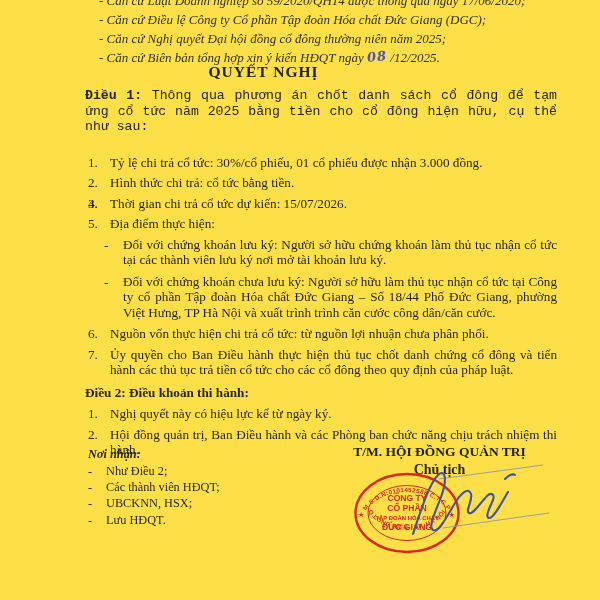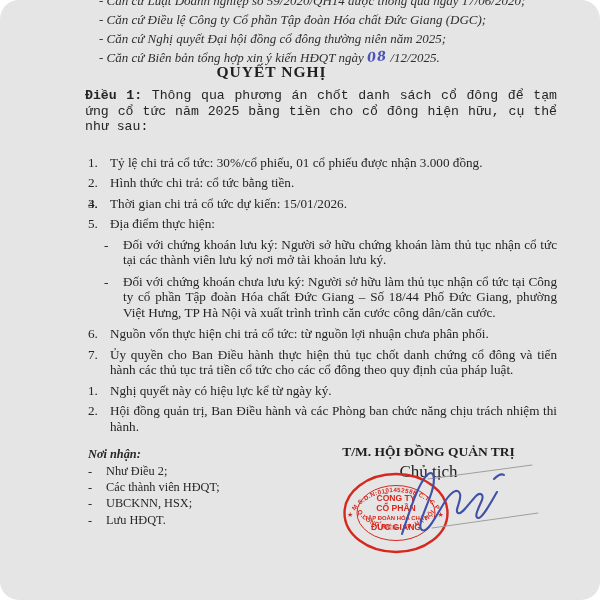--- a/index.html
+++ b/index.html
@@ -1,34 +1,34 @@
 <!DOCTYPE html>
 <html><head>
 <meta charset="utf-8">
 <style>
   html,body{margin:0;padding:0;}
   body{
     width:600px;height:600px;background:#ffffff;overflow:hidden;position:relative;
     font-family:"Liberation Serif","DejaVu Serif",serif;color:#262626;
   }
-  .page{position:absolute;inset:0;background:#e5e5e5;border-radius:19px;}
+  .page{position:absolute;inset:0;background:#fde047;}
   
   .preamble{
     position:absolute;left:99px;top:-9px;width:475px;
     font-style:italic;font-size:13px;line-height:19px;color:#2e2e2e;
   }
   .preamble .line{white-space:nowrap;}
   .hand-day{
     font-family:"DejaVu Serif",serif;color:#4a55b5;font-weight:bold;
     display:inline-block;transform:rotate(-6deg) translateY(-1px);letter-spacing:1px;
   }
   
   .title{
     position:absolute;left:0;top:63px;width:527px;text-align:center;
-    font-weight:bold;font-size:15.5px;letter-spacing:1px;color:#1f1f1f;padding-left:8px;
+    font-weight:bold;font-size:15.5px;letter-spacing:1px;color:#1f1f1f;
   }
   
   .body{
     position:absolute;left:85px;top:88px;width:472px;
     font-size:13.2px;line-height:15.5px;color:#252525;
   }
   .para{text-align:justify;margin:0 0 20px 0;font-family:Liberation Mono, monospace;}
   .b{font-weight:bold;}
   .item{position:relative;padding-left:25px;margin-bottom:5px;text-align:justify;}
   .item .num{position:absolute;left:3px;top:0;}
@@ -36,23 +36,23 @@
   .subitem{position:relative;padding-left:21px;margin-bottom:6px;text-align:justify;}
   .subitem .dash{position:absolute;left:2px;top:0;}
   .art2head{font-weight:bold;margin:7px 0 6px 0;}
   
   .recipients{
     position:absolute;left:88px;top:448px;width:190px;font-size:12.3px;line-height:13.8px;
   }
   .recipients .label{font-weight:bold;font-style:italic;margin-bottom:3px;}
   .recipients .r-item{position:relative;padding-left:18px;margin-bottom:2.5px;}
   .recipients .r-item .dash{position:absolute;left:0;top:0;}
-  .signblock{position:absolute;left:306px;top:444px;width:245px;text-align:center;}
+  .signblock{position:absolute;left:317px;top:444px;width:245px;text-align:center;}
   .authority{font-weight:bold;font-size:13.5px;color:#1f1f1f;white-space:nowrap;}
-  .chairman{font-weight:normal;font-size:17px;margin-top:2px;color:#1f1f1f;}
+  .chairman{font-weight:bold;font-size:14px;margin-top:2px;color:#1f1f1f;}
   .stamp{position:absolute;left:35px;top:28px;width:110px;height:82px;}
   .signature{position:absolute;left:60px;top:8px;width:180px;height:95px;}
   .signer{
     position:absolute;left:0;top:109px;width:245px;text-align:center;
     font-weight:bold;font-size:15px;color:#1f1f1f;
   }
   .stamp text{font-family:"Liberation Sans","DejaVu Sans",sans-serif;font-weight:bold;fill:#d6281e;}
 </style>
 </head>
 <body>
@@ -67,31 +67,32 @@
   </div>
 
   <div class="title">QUYẾT NGHỊ</div>
 
   <div class="body">
     <p class="para"><span class="b">Điều 1:</span><span> Thông qua phương án chốt danh sách cổ đông để tạm ứng cổ tức năm 2025 bằng tiền cho cổ đông hiện hữu, cụ thể như sau:</span></p>
 
     <div class="item"><span class="num">1.</span><span>Tỷ lệ chi trả cổ tức: 30%/cổ phiếu, 01 cổ phiếu được nhận 3.000 đồng.</span></div>
     <div class="item"><span class="num">2.</span><span>Hình thức chi trả: cổ tức bằng tiền.</span></div>
     <div class="item"><span class="num">3.</span></div>
-    <div class="item"><span class="num">4.</span><span>Thời gian chi trả cổ tức dự kiến: 15/01/2026.</span></div>
+    <div class="item"><span class="num">4.</span><span>Thời gian chi trả cổ tức dự kiến: 15/07/2026.</span></div>
     <div class="item"><span class="num">5.</span><span>Địa điểm thực hiện:</span></div>
 
     <div class="subitems">
       <div class="subitem"><span class="dash">-</span><span>Đối với chứng khoán lưu ký: Người sở hữu chứng khoán làm thủ tục nhận cổ tức tại các thành viên lưu ký nơi mở tài khoản lưu ký.</span></div>
       <div class="subitem"><span class="dash">-</span><span>Đối với chứng khoán chưa lưu ký: Người sở hữu làm thủ tục nhận cổ tức tại Công ty cổ phần Tập đoàn Hóa chất Đức Giang – Số 18/44 Phố Đức Giang, phường Việt Hưng, TP Hà Nội và xuất trình trình căn cước công dân/căn cước.</span></div>
     </div>
 
     <div class="item"><span class="num">6.</span><span>Nguồn vốn thực hiện chi trả cổ tức: từ nguồn lợi nhuận chưa phân phối.</span></div>
     <div class="item"><span class="num">7.</span><span>Ủy quyền cho Ban Điều hành thực hiện thủ tục chốt danh chứng cổ đông và tiến hành các thủ tục trả tiền cổ tức cho các cổ đông theo quy định của pháp luật.</span></div>
 
+    <div class="art2head">Điều 2: Điều khoản thi hành:</div>
 
     <div class="item"><span class="num">1.</span><span>Nghị quyết này có hiệu lực kể từ ngày ký.</span></div>
     <div class="item"><span class="num">2.</span><span>Hội đồng quản trị, Ban Điều hành và các Phòng ban chức năng chịu trách nhiệm thi hành.</span></div>
   </div>
 
   <div class="recipients">
     <div class="label">Nơi nhận:</div>
     <div class="r-item"><span class="dash">-</span><span>Như Điều 2;</span></div>
     <div class="r-item"><span class="dash">-</span><span>Các thành viên HĐQT;</span></div>
     <div class="r-item"><span class="dash">-</span><span>UBCKNN, HSX;</span></div>

